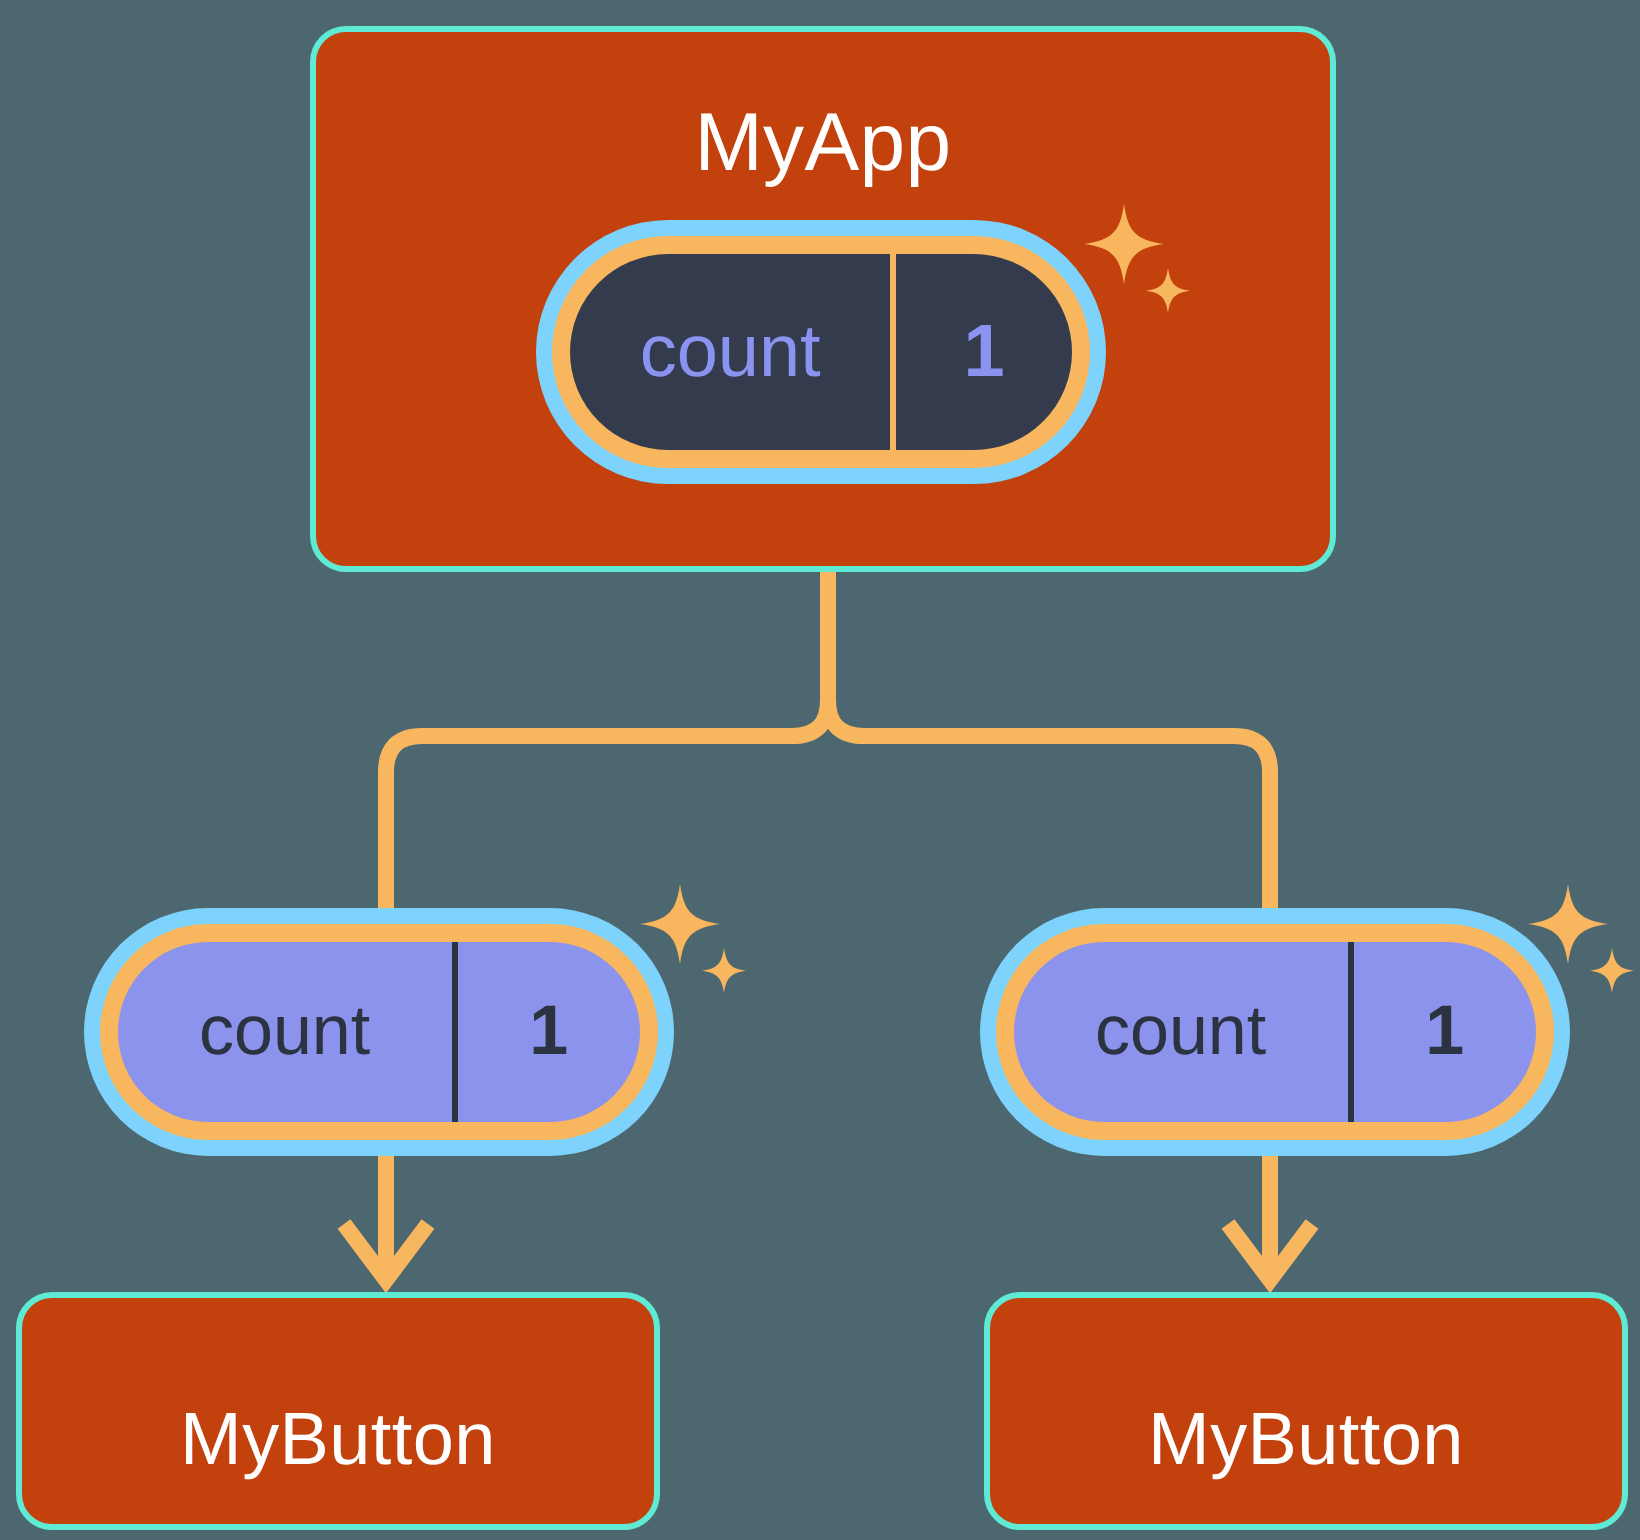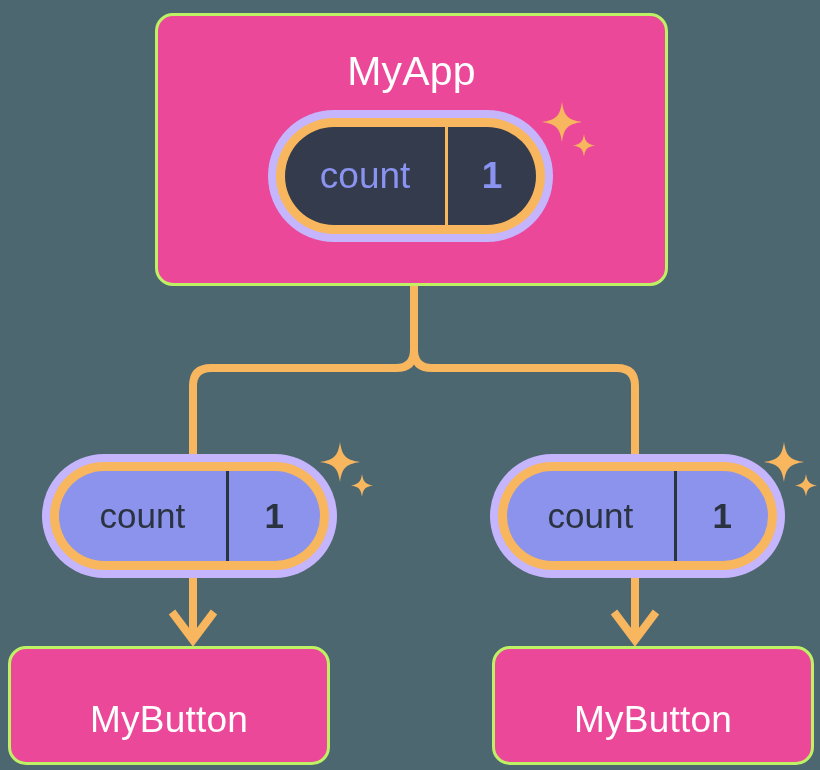--- a/index.html
+++ b/index.html
@@ -26,22 +26,22 @@
     left: 0;
     top: 0;
     width: 820px;
     height: 770px;
     pointer-events: none;
   }
 
   
   .card {
     position: absolute;
-    background: #ec4899;
-    border: 3px solid #bef264;
+    background: #c2410c;
+    border: 3px solid #5eead4;
     border-radius: 18px;
     box-sizing: border-box;
     text-decoration: underline;
   }
   .card-title {
     position: absolute;
     left: 0;
     right: 0;
     text-align: center;
     color: #ffffff;
@@ -77,21 +77,21 @@
     top: 33px;
     font-size: 37px;
     margin-top: 17px;
   }
 
   
   .pill {
     position: absolute;
     box-sizing: border-box;
     border-radius: 999px;
-    background: #c4b5fd;              
+    background: #7dd3fc;              
     padding: 8px;
     display: flex;
   }
   .pill-inner {
     flex: 1;
     box-sizing: border-box;
     border-radius: 999px;
     background: #f8b75f;              
     padding: 9px;
     display: flex;

